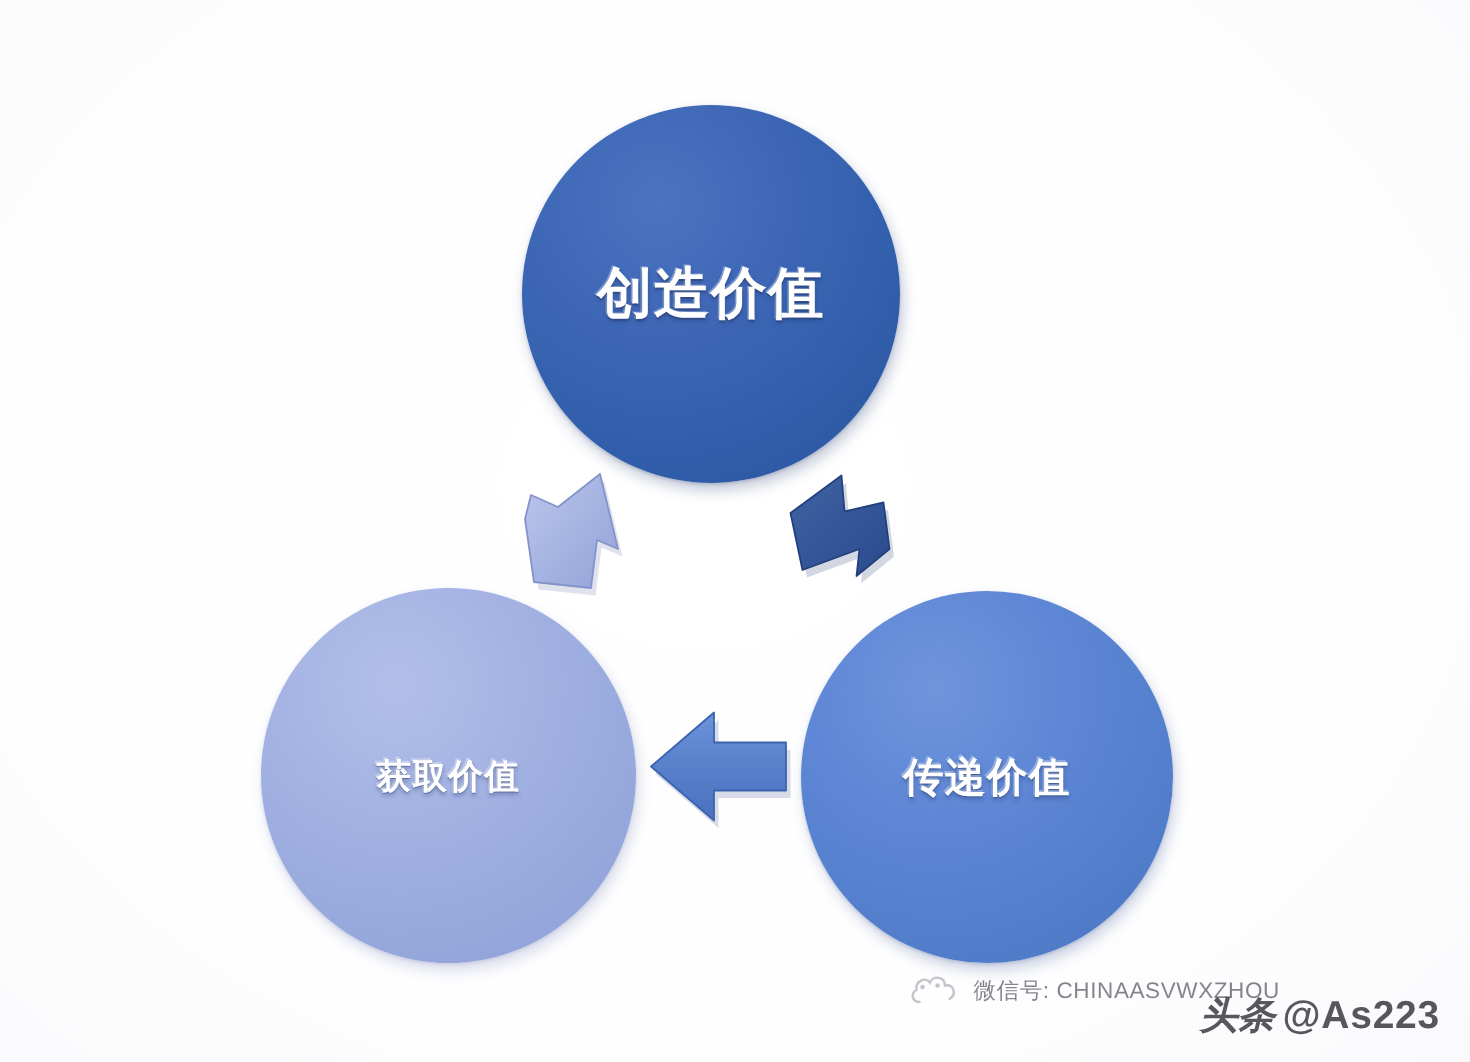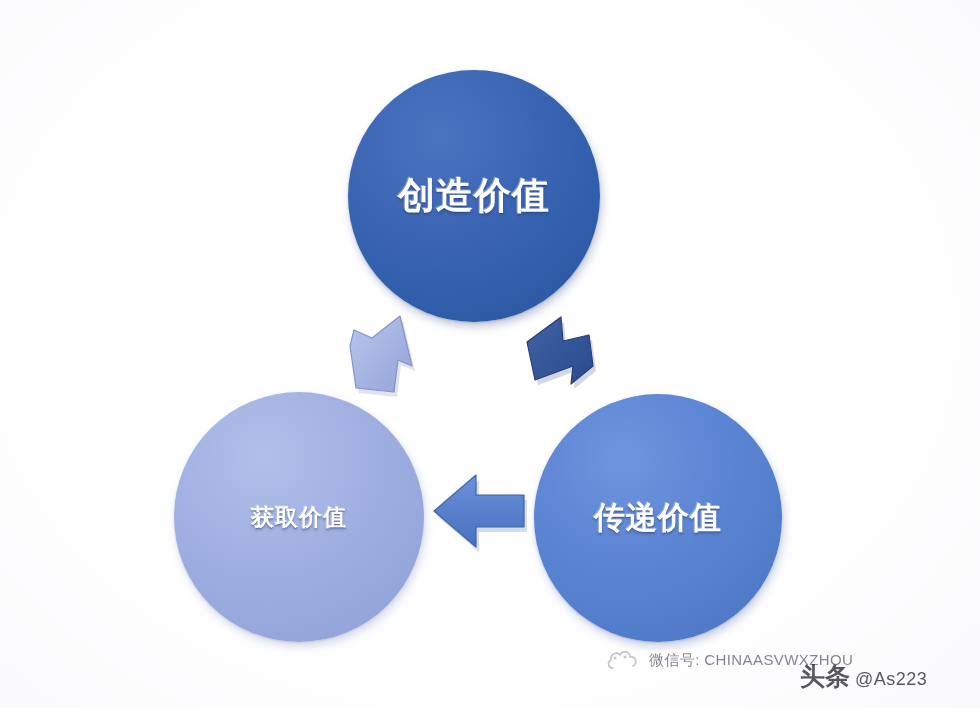--- a/index.html
+++ b/index.html
@@ -64,21 +64,21 @@
     left: 534px;
     top: 394px;
     width: 248px;
     height: 248px;
     background:
       radial-gradient(circle at 36% 26%, #6f95dc 0%, #6088d6 32%, #5480ce 62%, #4a74c2 100%);
     box-shadow:
       2px 5px 9px rgba(70,95,150,.28),
       0 1px 2px rgba(50,75,130,.20);
   }
-  #node-deliver .node-label { font-size: 31px; }
+  #node-deliver .node-label { font-size: 27px; }
 
   
   #node-capture {
     left: 174px;
     top: 392px;
     width: 250px;
     height: 250px;
     background:
       radial-gradient(circle at 36% 26%, #b2bfe9 0%, #a4b3e3 34%, #98a9dd 64%, #8d9fd6 100%);
     box-shadow:
@@ -119,22 +119,22 @@
     position: absolute;
     left: 800px;
     top: 660px;
     display: flex;
     align-items: baseline;
     gap: 5px;
     color: #2e2e36;
     opacity: .80;
     white-space: nowrap;
   }
-  #watermark-toutiao .tt-brand { font-size: 25px; font-weight: 700; }
-  #watermark-toutiao .tt-handle { font-size: 18px; font-weight: 400; letter-spacing: .5px; }
+  #watermark-toutiao .tt-brand { font-size: 25px; font-weight: 700; font-style: italic; }
+  #watermark-toutiao .tt-handle { font-size: 26px; font-weight: 700; letter-spacing: .5px; }
 </style>
 </head>
 <body>
 
 <div id="canvas">
 
   <div class="node" id="node-create">
     <span class="node-label">创造价值</span>
   </div>
 

